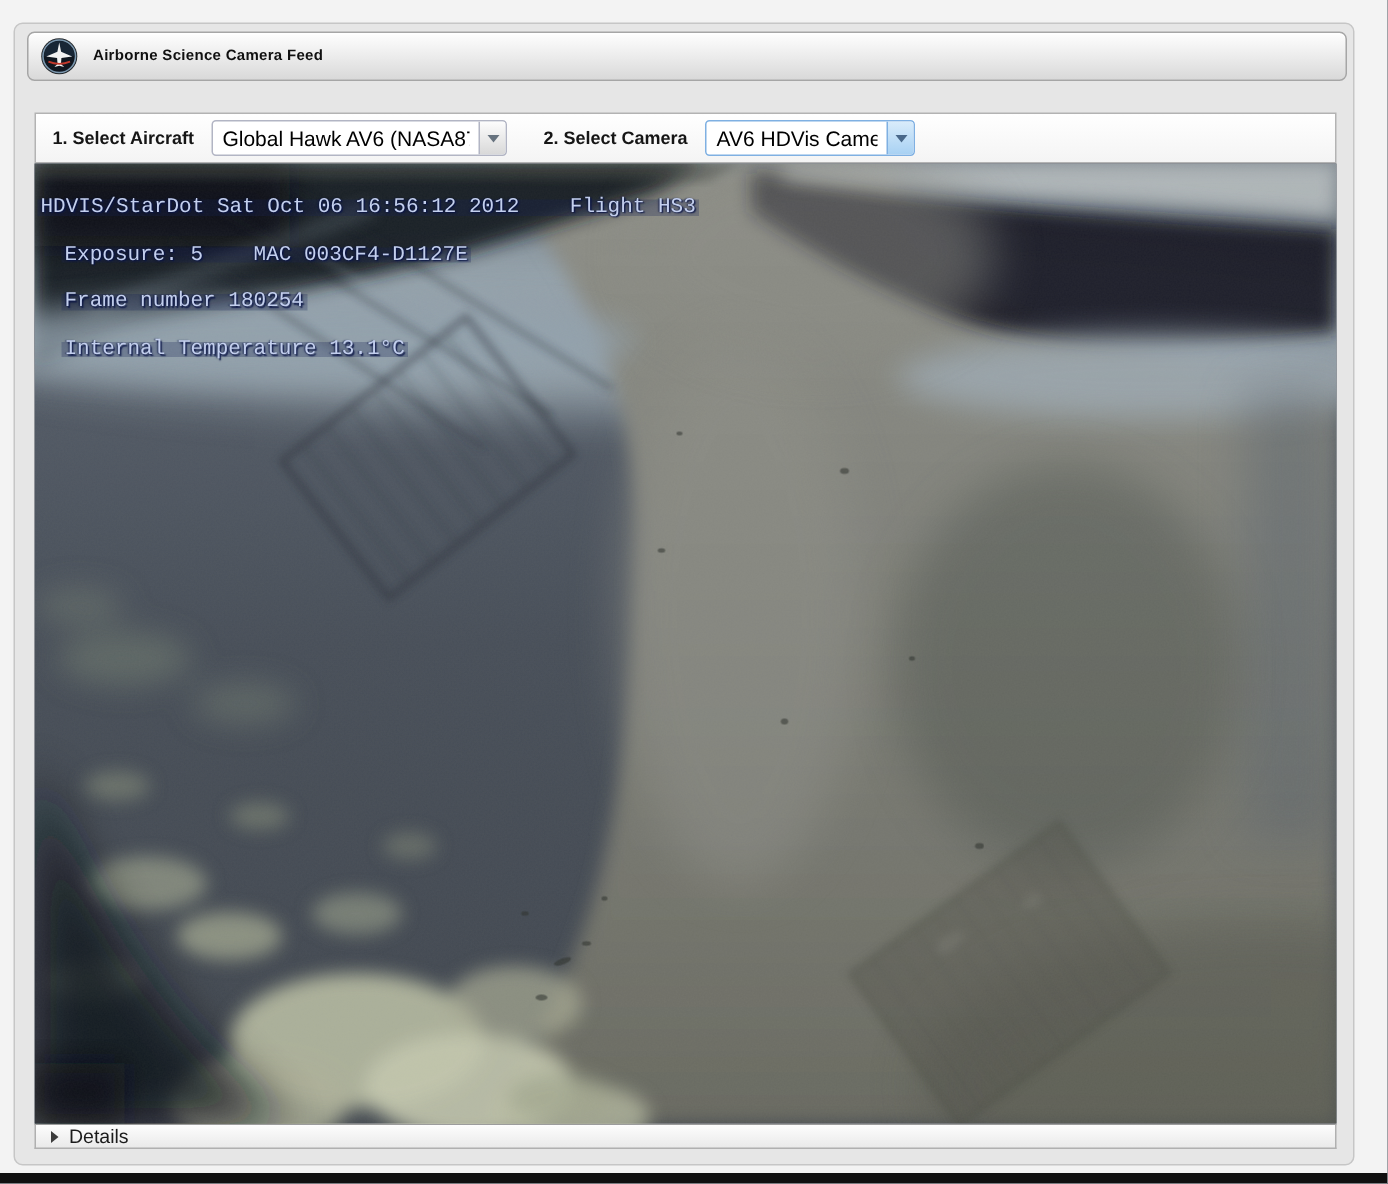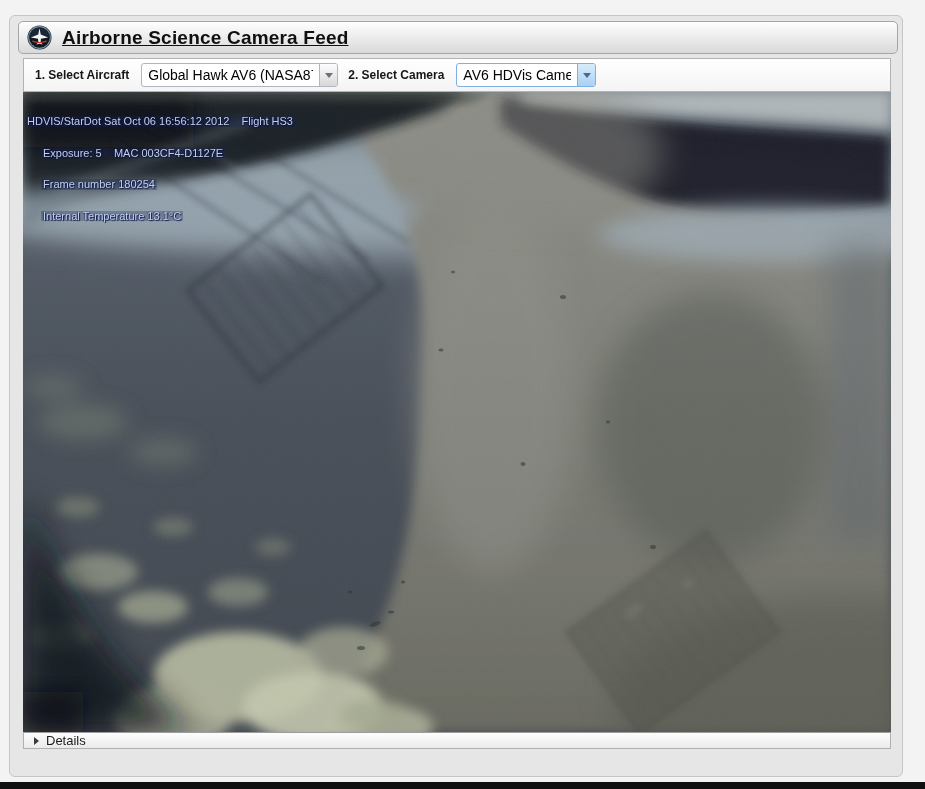--- a/index.html
+++ b/index.html
@@ -25,24 +25,24 @@
     position:absolute; left:8px; top:5px;
     width:880px; height:33px;
     border:1px solid #a6a6a6;
     border-radius:5px;
     background:linear-gradient(#fefefe, #ececec 50%, #d9d9d9);
     box-shadow:inset 0 1px 0 #ffffff;
     display:flex; align-items:center;
     padding-left:8px;
   }
   .logo { width:25px; height:25px; margin-right:10px; flex:0 0 auto; }
-  .page-title { font-size:19px; font-weight:bold; color:#101010; letter-spacing:.2px;text-decoration:underline; }
-
-  
-  .content { position:absolute; left:13px; top:42px; width:868px; }
+  .page-title { font-size:10px; font-weight:bold; color:#101010; letter-spacing:.2px; }
+
+  
+  .content { position:absolute; left:13px; top:59px; width:868px; }
 
   
   .toolbar {
     height:34px;
     border:1px solid #b3b3b3;
     background:linear-gradient(#ffffff, #f4f4f4);
     display:flex; align-items:center;
     padding-left:11px;
   }
   .field-label { font-size:12px; font-weight:bold; color:#161616; white-space:nowrap; }
@@ -70,36 +70,36 @@
     border-left:4px solid transparent;
     border-right:4px solid transparent;
     border-top:5px solid #66727e;
   }
   .combo.focused { border-color:#7fb0e2; }
   .combo.focused .trigger {
     border-left-color:#7fb0e2;
     background:linear-gradient(#d9ecfb, #a8d1f3);
   }
   .combo.focused .arrow-down { border-top-color:#49688a; }
-  .label-camera { margin-left:10px; }
+  .label-camera { margin-left:24px; }
   .combo-aircraft input { width:177px; }
   .combo-camera  input { width:120px; }
 
   
   .camera-wrap {
     position:relative;
     width:868px; height:640px;
     background:#4a515a;
     overflow:hidden;
   }
   .camera-wrap svg.scene { position:absolute; left:0; top:0; width:868px; height:640px; display:block; }
   .feed-overlay {
     position:absolute; left:2px; top:3px;
-    font-family:Liberation Sans, sans-serif;
-    font-size:11px; line-height:10.5px;
+    font-family:Liberation Mono, monospace;
+    font-size:14px; line-height:10.5px;
     color:#c3cfee;
     text-shadow:1px 1px 1px rgba(10,20,70,.95), -1px 0 1px rgba(10,20,70,.55);
     white-space:pre;
   }
   .feed-overlay .ln {
     display:table;
     padding:0 2px;
     background:rgba(25,35,85,.28);
   }
   .feed-overlay .ln.indent { margin-left:16px; }

